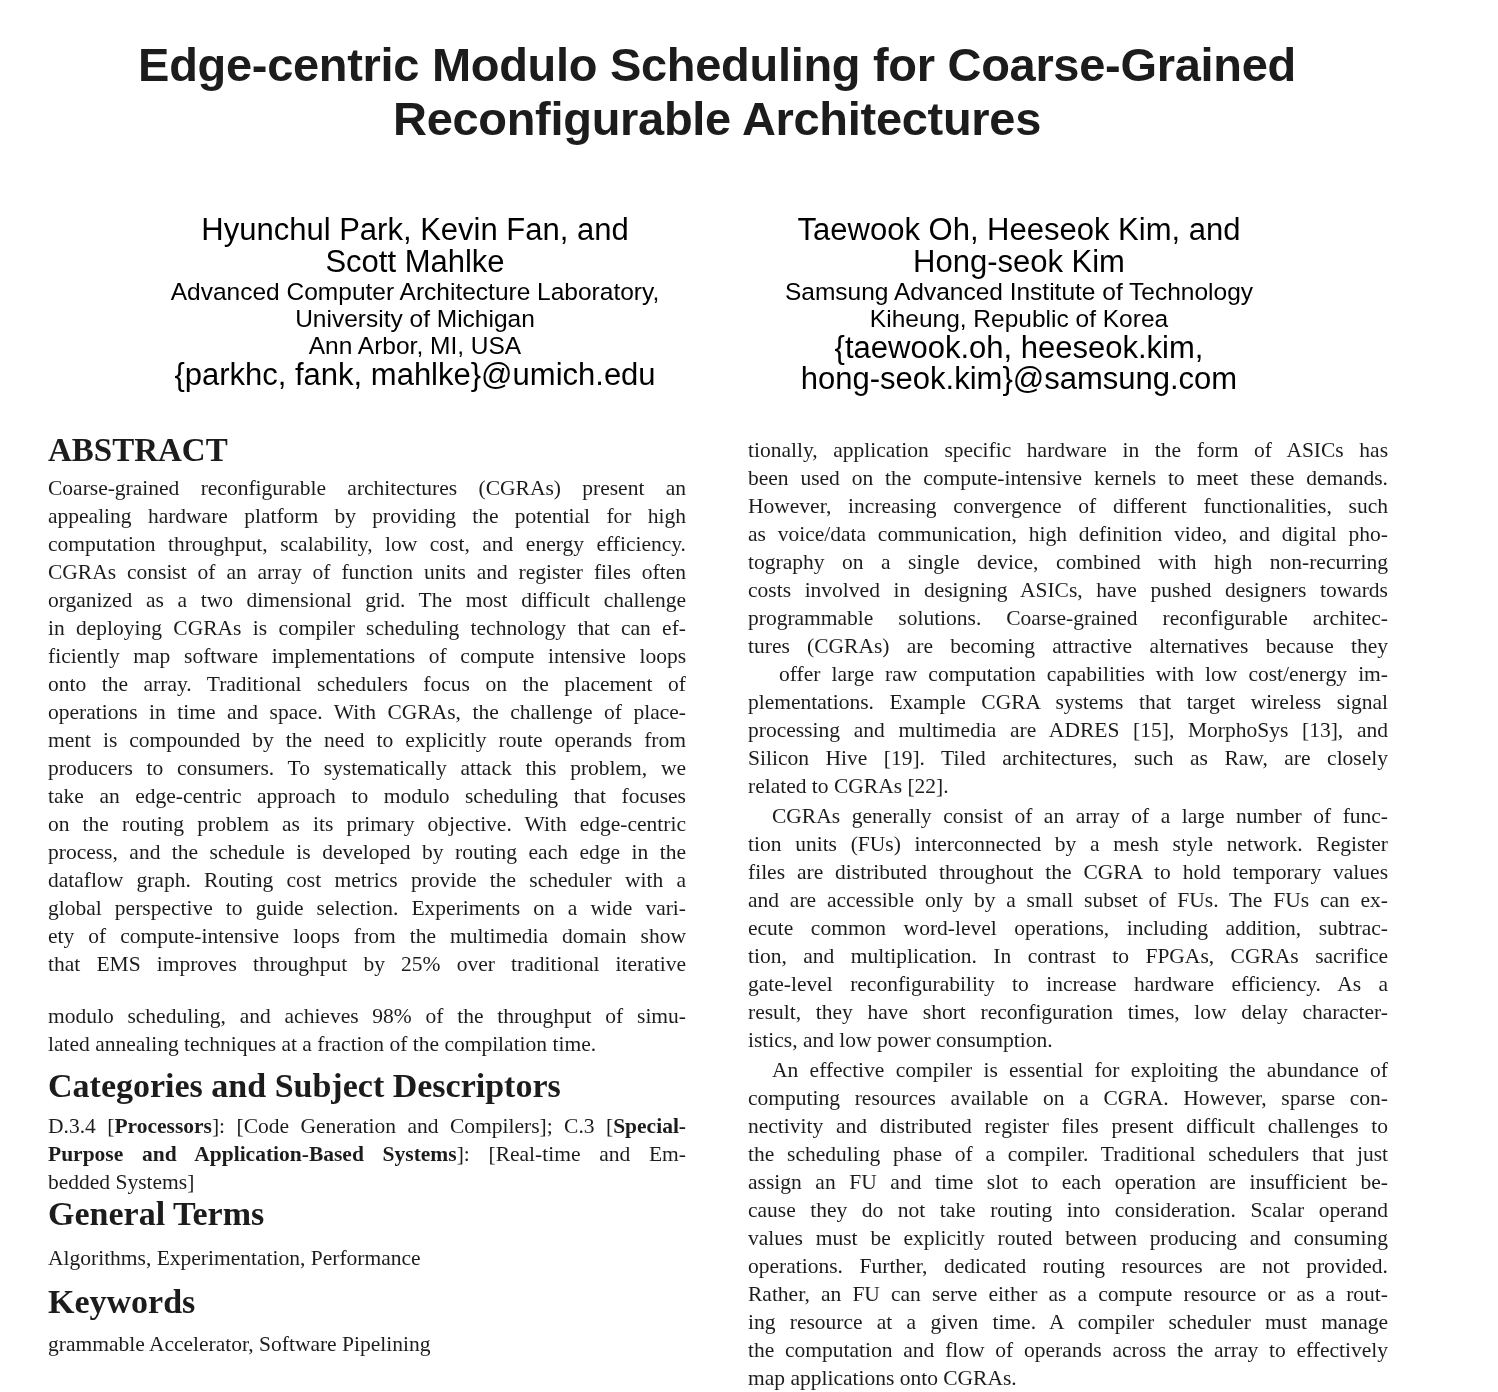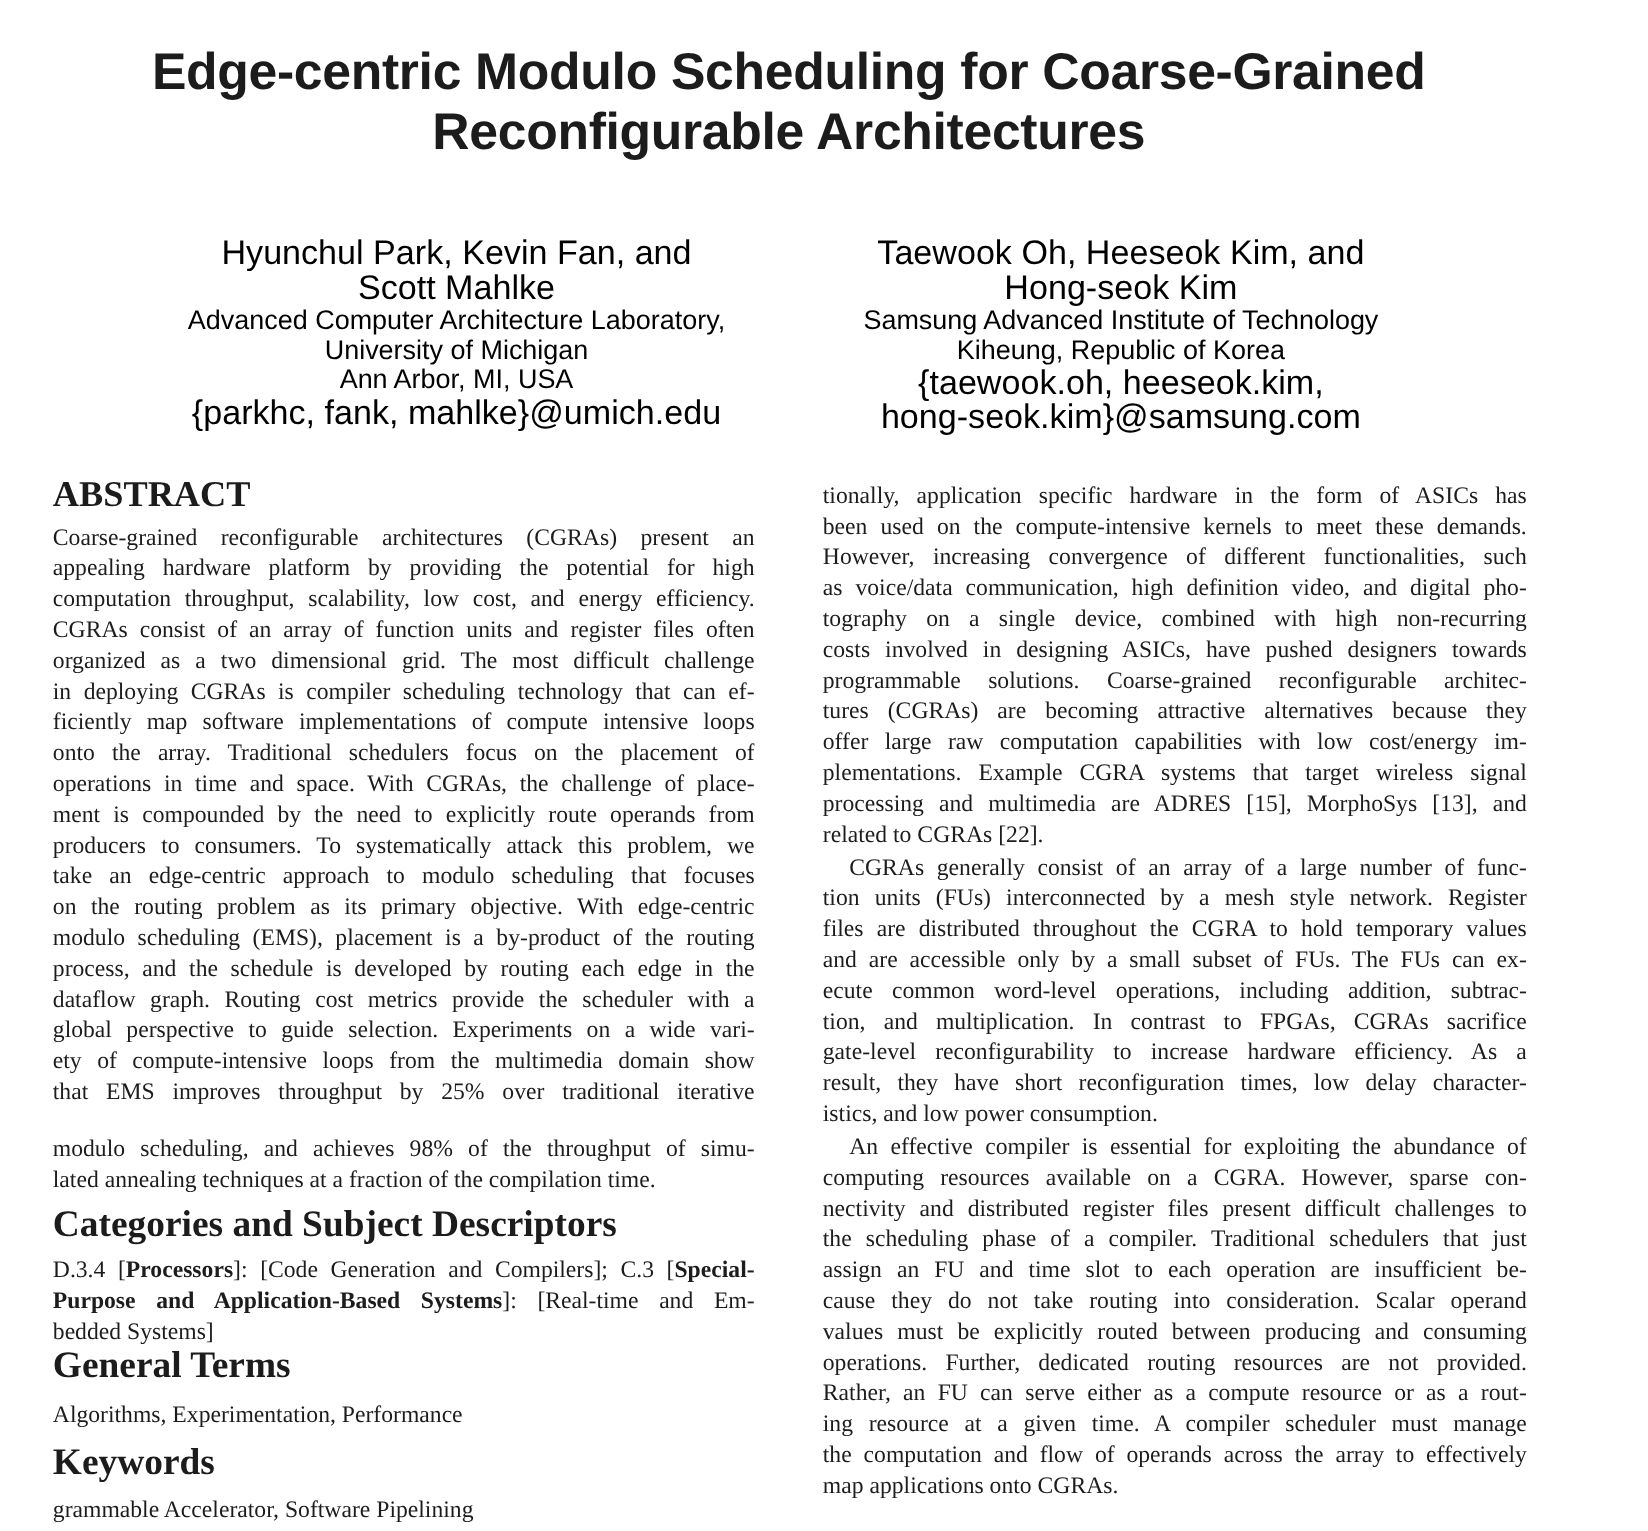--- a/index.html
+++ b/index.html
@@ -68,21 +68,20 @@
     <div class="line" style="white-space: normal;">CGRAs consist of an array of function units and register files often</div>
     <div class="line" style="white-space: normal;">organized as a two dimensional grid.  The most difficult challenge</div>
     <div class="line" style="white-space: normal;">in deploying CGRAs is compiler scheduling technology that can ef-</div>
     <div class="line" style="white-space: normal;">ficiently map software implementations of compute intensive loops</div>
     <div class="line" style="white-space: normal;">onto the array.  Traditional schedulers focus on the placement of</div>
     <div class="line" style="white-space: normal;">operations in time and space.  With CGRAs, the challenge of place-</div>
     <div class="line" style="white-space: normal;">ment is compounded by the need to explicitly route operands from</div>
     <div class="line" style="white-space: normal;">producers to consumers. To systematically attack this problem, we</div>
     <div class="line" style="white-space: normal;">take an edge-centric approach to modulo scheduling that focuses</div>
     <div class="line" style="white-space: normal;">on the routing problem as its primary objective.  With edge-centric</div>
-    <div class="line" style="white-space: normal;">modulo scheduling (EMS), placement is a by-product of the routing</div>
     <div class="line" style="white-space: normal;">process, and the schedule is developed by routing each edge in the</div>
     <div class="line" style="white-space: normal;">dataflow graph.  Routing cost metrics provide the scheduler with a</div>
     <div class="line" style="white-space: normal;">global perspective to guide selection.  Experiments on a wide vari-</div>
     <div class="line" style="white-space: normal;">ety of compute-intensive loops from the multimedia domain show</div>
     <div class="line" style="white-space: normal;">that EMS improves throughput by 25% over traditional iterative</div>
     <div class="line" style="white-space: normal; margin-top: 24px;">modulo scheduling, and achieves 98% of the throughput of simu-</div>
     <div class="line last" style="white-space: normal;">lated annealing techniques at a fraction of the compilation time.</div>
   </div>
 
   <div class="h2" style="margin-top:10px;margin-bottom:8px;">Categories and Subject Descriptors</div>
@@ -102,23 +101,24 @@
 <div class="col" id="col-right">
   <div>
     <div class="line" style="white-space: normal;">tionally, application specific hardware in the form of ASICs has</div>
     <div class="line" style="white-space: normal;">been used on the compute-intensive kernels to meet these demands.</div>
     <div class="line" style="white-space: normal;">However, increasing convergence of different functionalities, such</div>
     <div class="line" style="white-space: normal;">as voice/data communication, high definition video, and digital pho-</div>
     <div class="line" style="white-space: normal;">tography on a single device, combined with high non-recurring</div>
     <div class="line" style="white-space: normal;">costs involved in designing ASICs, have pushed designers towards</div>
     <div class="line" style="white-space: normal;">programmable solutions.  Coarse-grained reconfigurable architec-</div>
     <div class="line" style="white-space: normal;">tures (CGRAs) are becoming attractive alternatives because they</div>
-    <div class="line" style="white-space: normal;">offer large raw computation capabilities with low cost/energy im-</div>
+    <div class="line" style="white-space: normal; margin-left: 31px;">offer large raw computation capabilities with low cost/energy im-</div>
     <div class="line" style="white-space: normal;">plementations. Example CGRA systems that target wireless signal</div>
     <div class="line" style="white-space: normal;">processing and multimedia are ADRES [15], MorphoSys [13], and</div>
+    <div class="line" style="white-space: normal;">Silicon Hive [19].  Tiled architectures, such as Raw, are closely</div>
     <div class="line last" style="white-space: normal;">related to CGRAs [22].</div>
   </div>
   <div style="margin-top:2px;">
     <div class="line indent" style="white-space: normal;">CGRAs generally consist of an array of a large number of func-</div>
     <div class="line" style="white-space: normal;">tion units (FUs) interconnected by a mesh style network.  Register</div>
     <div class="line" style="white-space: normal;">files are distributed throughout the CGRA to hold temporary values</div>
     <div class="line" style="white-space: normal;">and are accessible only by a small subset of FUs. The FUs can ex-</div>
     <div class="line" style="white-space: normal;">ecute common word-level operations, including addition, subtrac-</div>
     <div class="line" style="white-space: normal;">tion, and multiplication.  In contrast to FPGAs, CGRAs sacrifice</div>
     <div class="line" style="white-space: normal;">gate-level reconfigurability to increase hardware efficiency.  As a</div>

